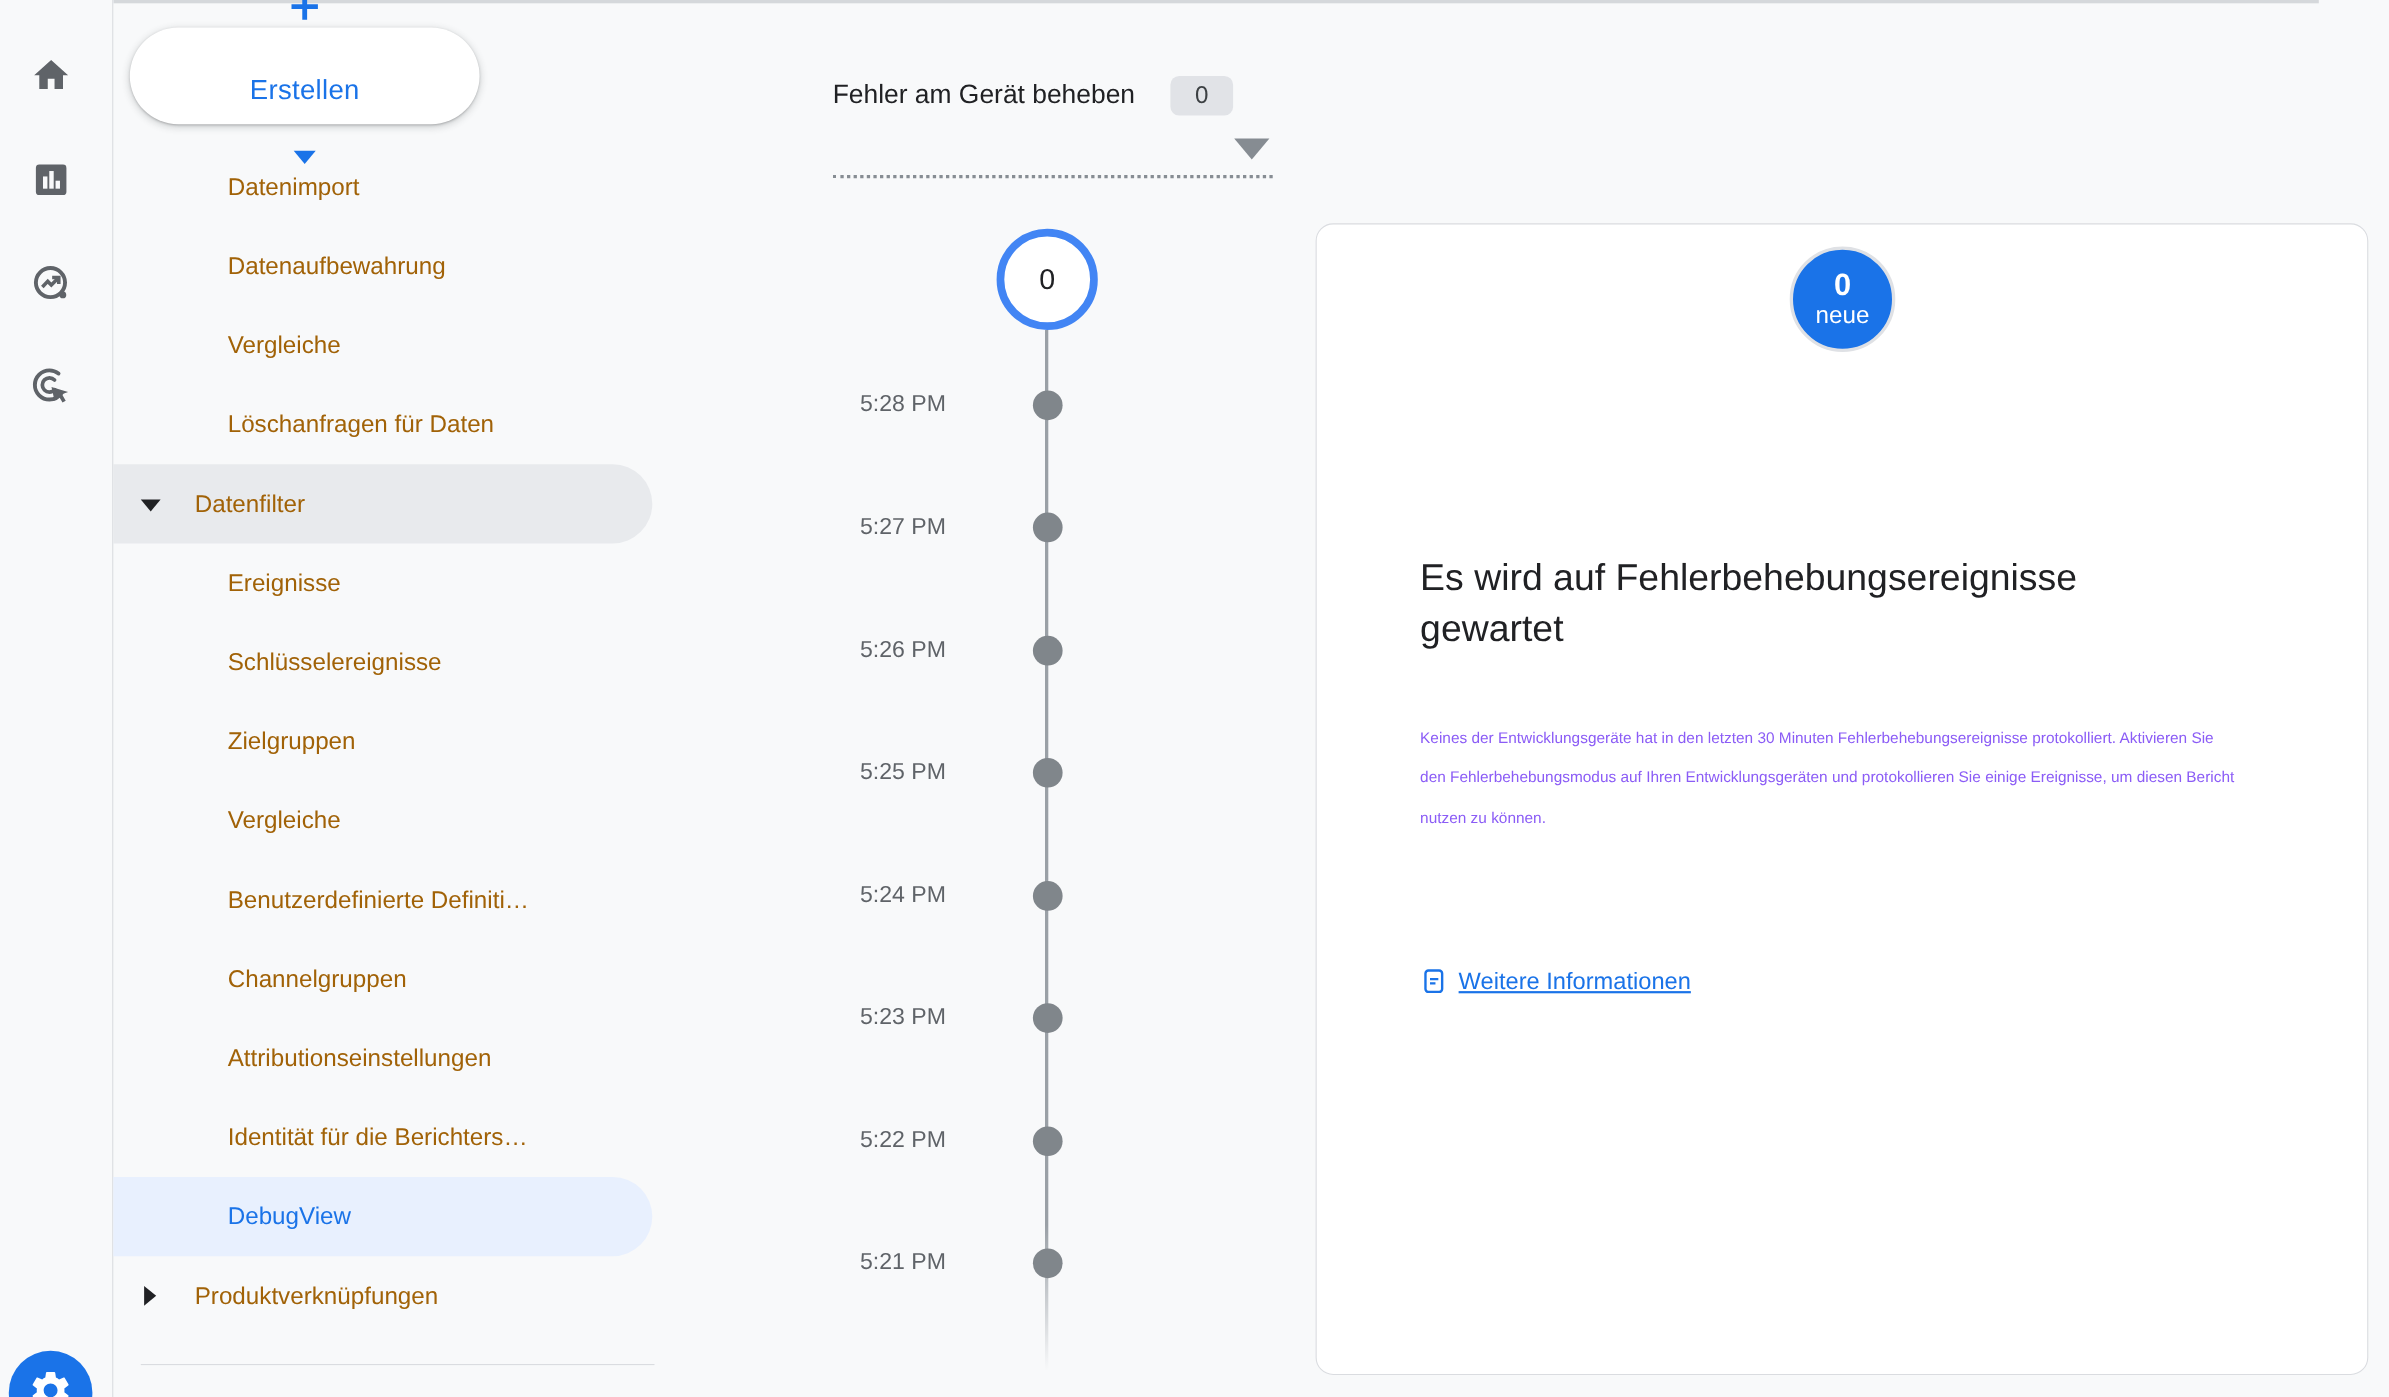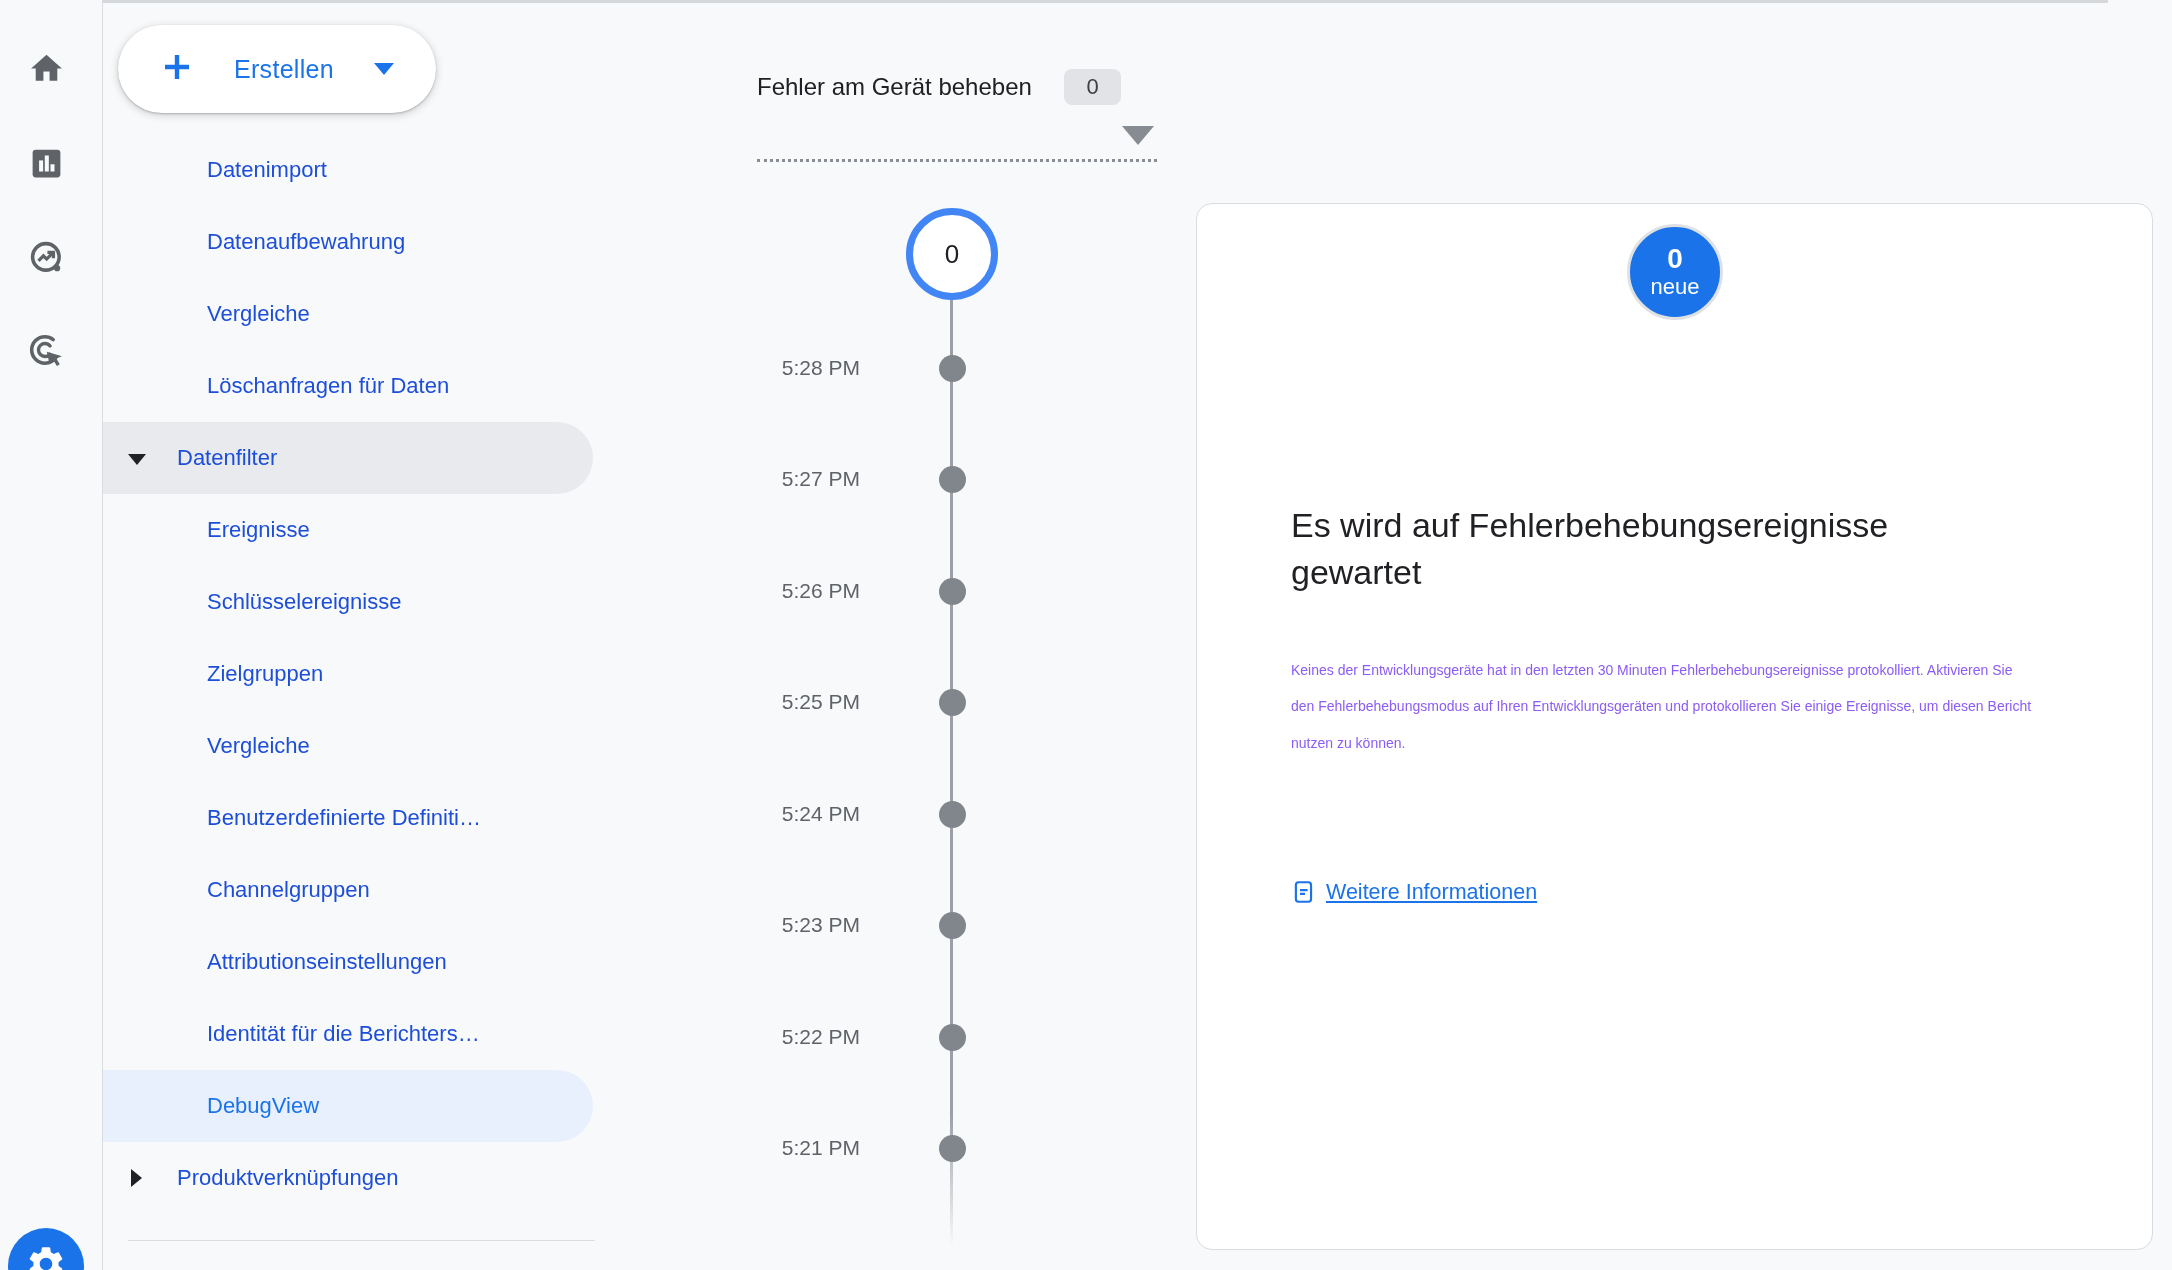--- a/index.html
+++ b/index.html
@@ -15,27 +15,27 @@
   .rail{position:absolute;left:0;top:0;width:102px;height:1270px;border-right:1px solid #dadce0;background:#f8f9fa;}
   .rail-btn{position:absolute;left:22px;width:48px;height:48px;display:flex;align-items:center;justify-content:center;border-radius:50%;cursor:pointer;}
   .rail-btn svg{display:block;}
   .settings-circle{position:absolute;left:8px;top:1228px;width:76px;height:76px;border-radius:50%;background:#1a73e8;display:flex;align-items:center;justify-content:center;}
 
   
   .sidebar{position:absolute;left:103px;top:0;width:492px;height:1270px;}
   .create-btn{
     position:absolute;left:15px;top:25px;width:318px;height:88px;border-radius:44px;background:#fff;
     box-shadow:0 1px 2px rgba(60,64,67,.3),0 2px 6px 2px rgba(60,64,67,.15);
-    display:flex;align-items:center;justify-content:center;gap:40px;cursor:pointer;
+    display:flex;align-items:center;justify-content:center;gap:40px;cursor:pointer;flex-direction:column;
   }
   .create-btn .lbl{font-size:25px;font-weight:500;color:#1a73e8;letter-spacing:.3px;}
   .caret-down{width:0;height:0;border-left:10px solid transparent;border-right:10px solid transparent;border-top:12px solid #1a73e8;}
   .nav{position:absolute;left:0;top:134px;width:490px;}
   .nav-row{position:relative;height:72px;display:flex;align-items:center;cursor:pointer;}
-  .nav-row .nav-label{font-size:22px;color:#1d4ed8;white-space:nowrap;}
+  .nav-row .nav-label{font-size:22px;color:#a16207;white-space:nowrap;}
   .nav-row.sub{padding-left:104px;}
   .nav-row.group{padding-left:74px;}
   .nav-row.sel-gray{background:#e8eaed;border-radius:0 36px 36px 0;}
   .nav-row.sel-blue{background:#e8f0fe;border-radius:0 36px 36px 0;}
   .nav-row.sel-blue .nav-label{color:#1a73e8;}
   .tri{position:absolute;width:0;height:0;}
   .tri.down{left:25px;top:32px;border-left:9px solid transparent;border-right:9px solid transparent;border-top:11px solid #202124;}
   .tri.right{left:28px;top:27px;border-top:9px solid transparent;border-bottom:9px solid transparent;border-left:11px solid #202124;}
   .side-divider{position:absolute;left:25px;top:1240px;width:467px;height:0;border-top:1px solid #dadce0;}
 

